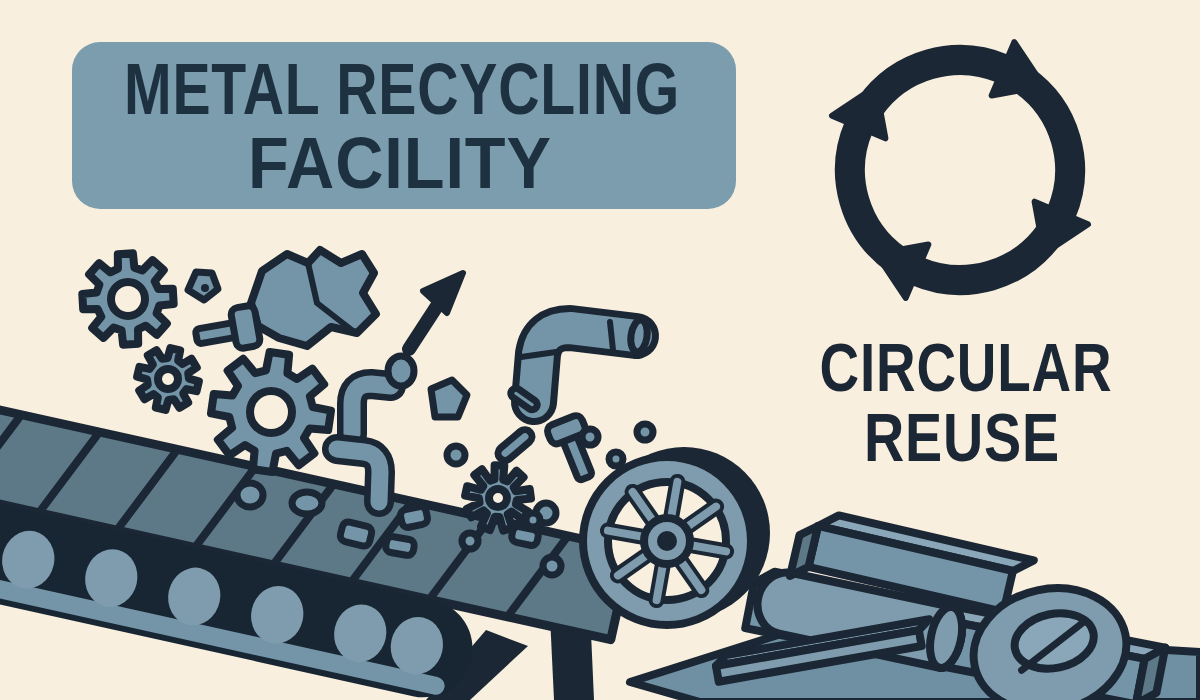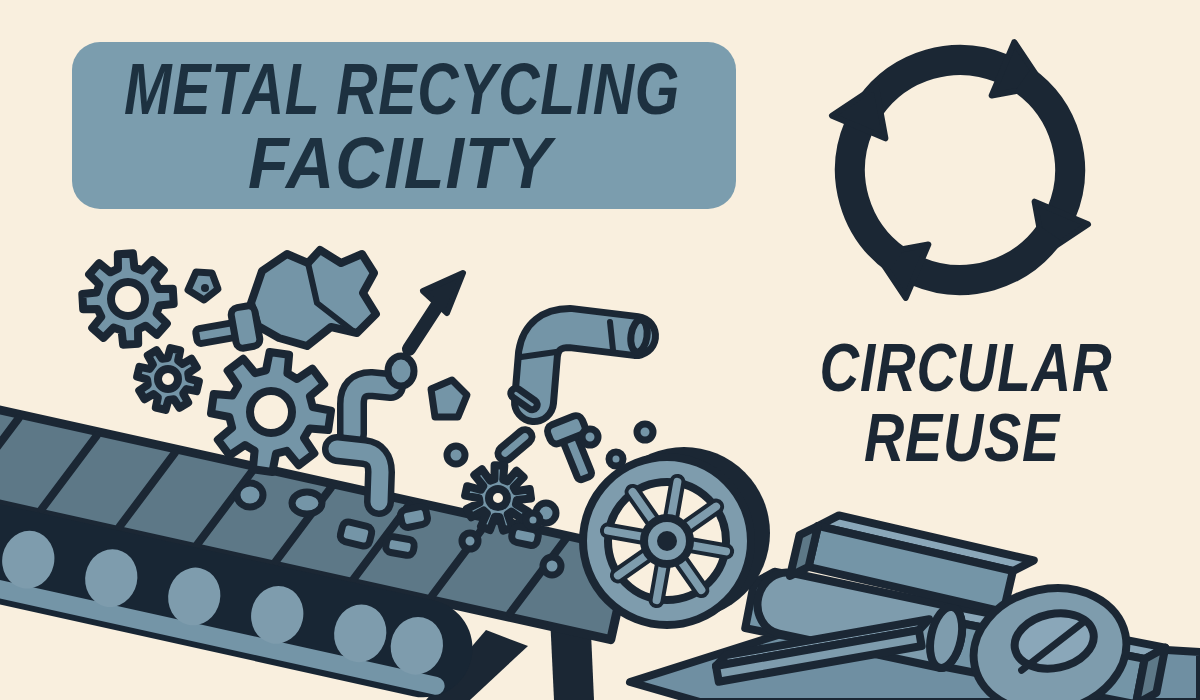--- a/index.html
+++ b/index.html
@@ -1,16 +1,16 @@
 <!DOCTYPE html>
 <html><head>
 <meta charset="utf-8">
 <style>
   html,body{margin:0;padding:0;background:#f9efde;}
-  .stage{position:relative;width:1200px;height:700px;overflow:hidden;font-style:italic;}
+  .stage{position:relative;width:1200px;height:700px;overflow:hidden;}
   svg{display:block;}
   text{font-family:"Liberation Sans", sans-serif;font-weight:700;}
   .banner-line{font-size:72px;letter-spacing:1px;text-anchor:middle;}
   .caption-line{font-size:68px;letter-spacing:1px;text-anchor:middle;}
   .ink{fill:#1b2734;stroke:none;}
   .metal{fill:#7495a7;stroke:#1b2734;stroke-width:8;stroke-linejoin:round;stroke-linecap:round;}
   .metal-thin{fill:#7495a7;stroke:#1b2734;stroke-width:7;stroke-linejoin:round;}
   .metal-lt{fill:#7e9cad;stroke:#1b2734;stroke-width:8;stroke-linejoin:round;}
   .metal-top{fill:#8aa7b9;stroke:#1b2734;stroke-width:8;stroke-linejoin:round;}
   .metal-md{fill:#5d7887;stroke:#1b2734;stroke-width:8;stroke-linejoin:round;}

